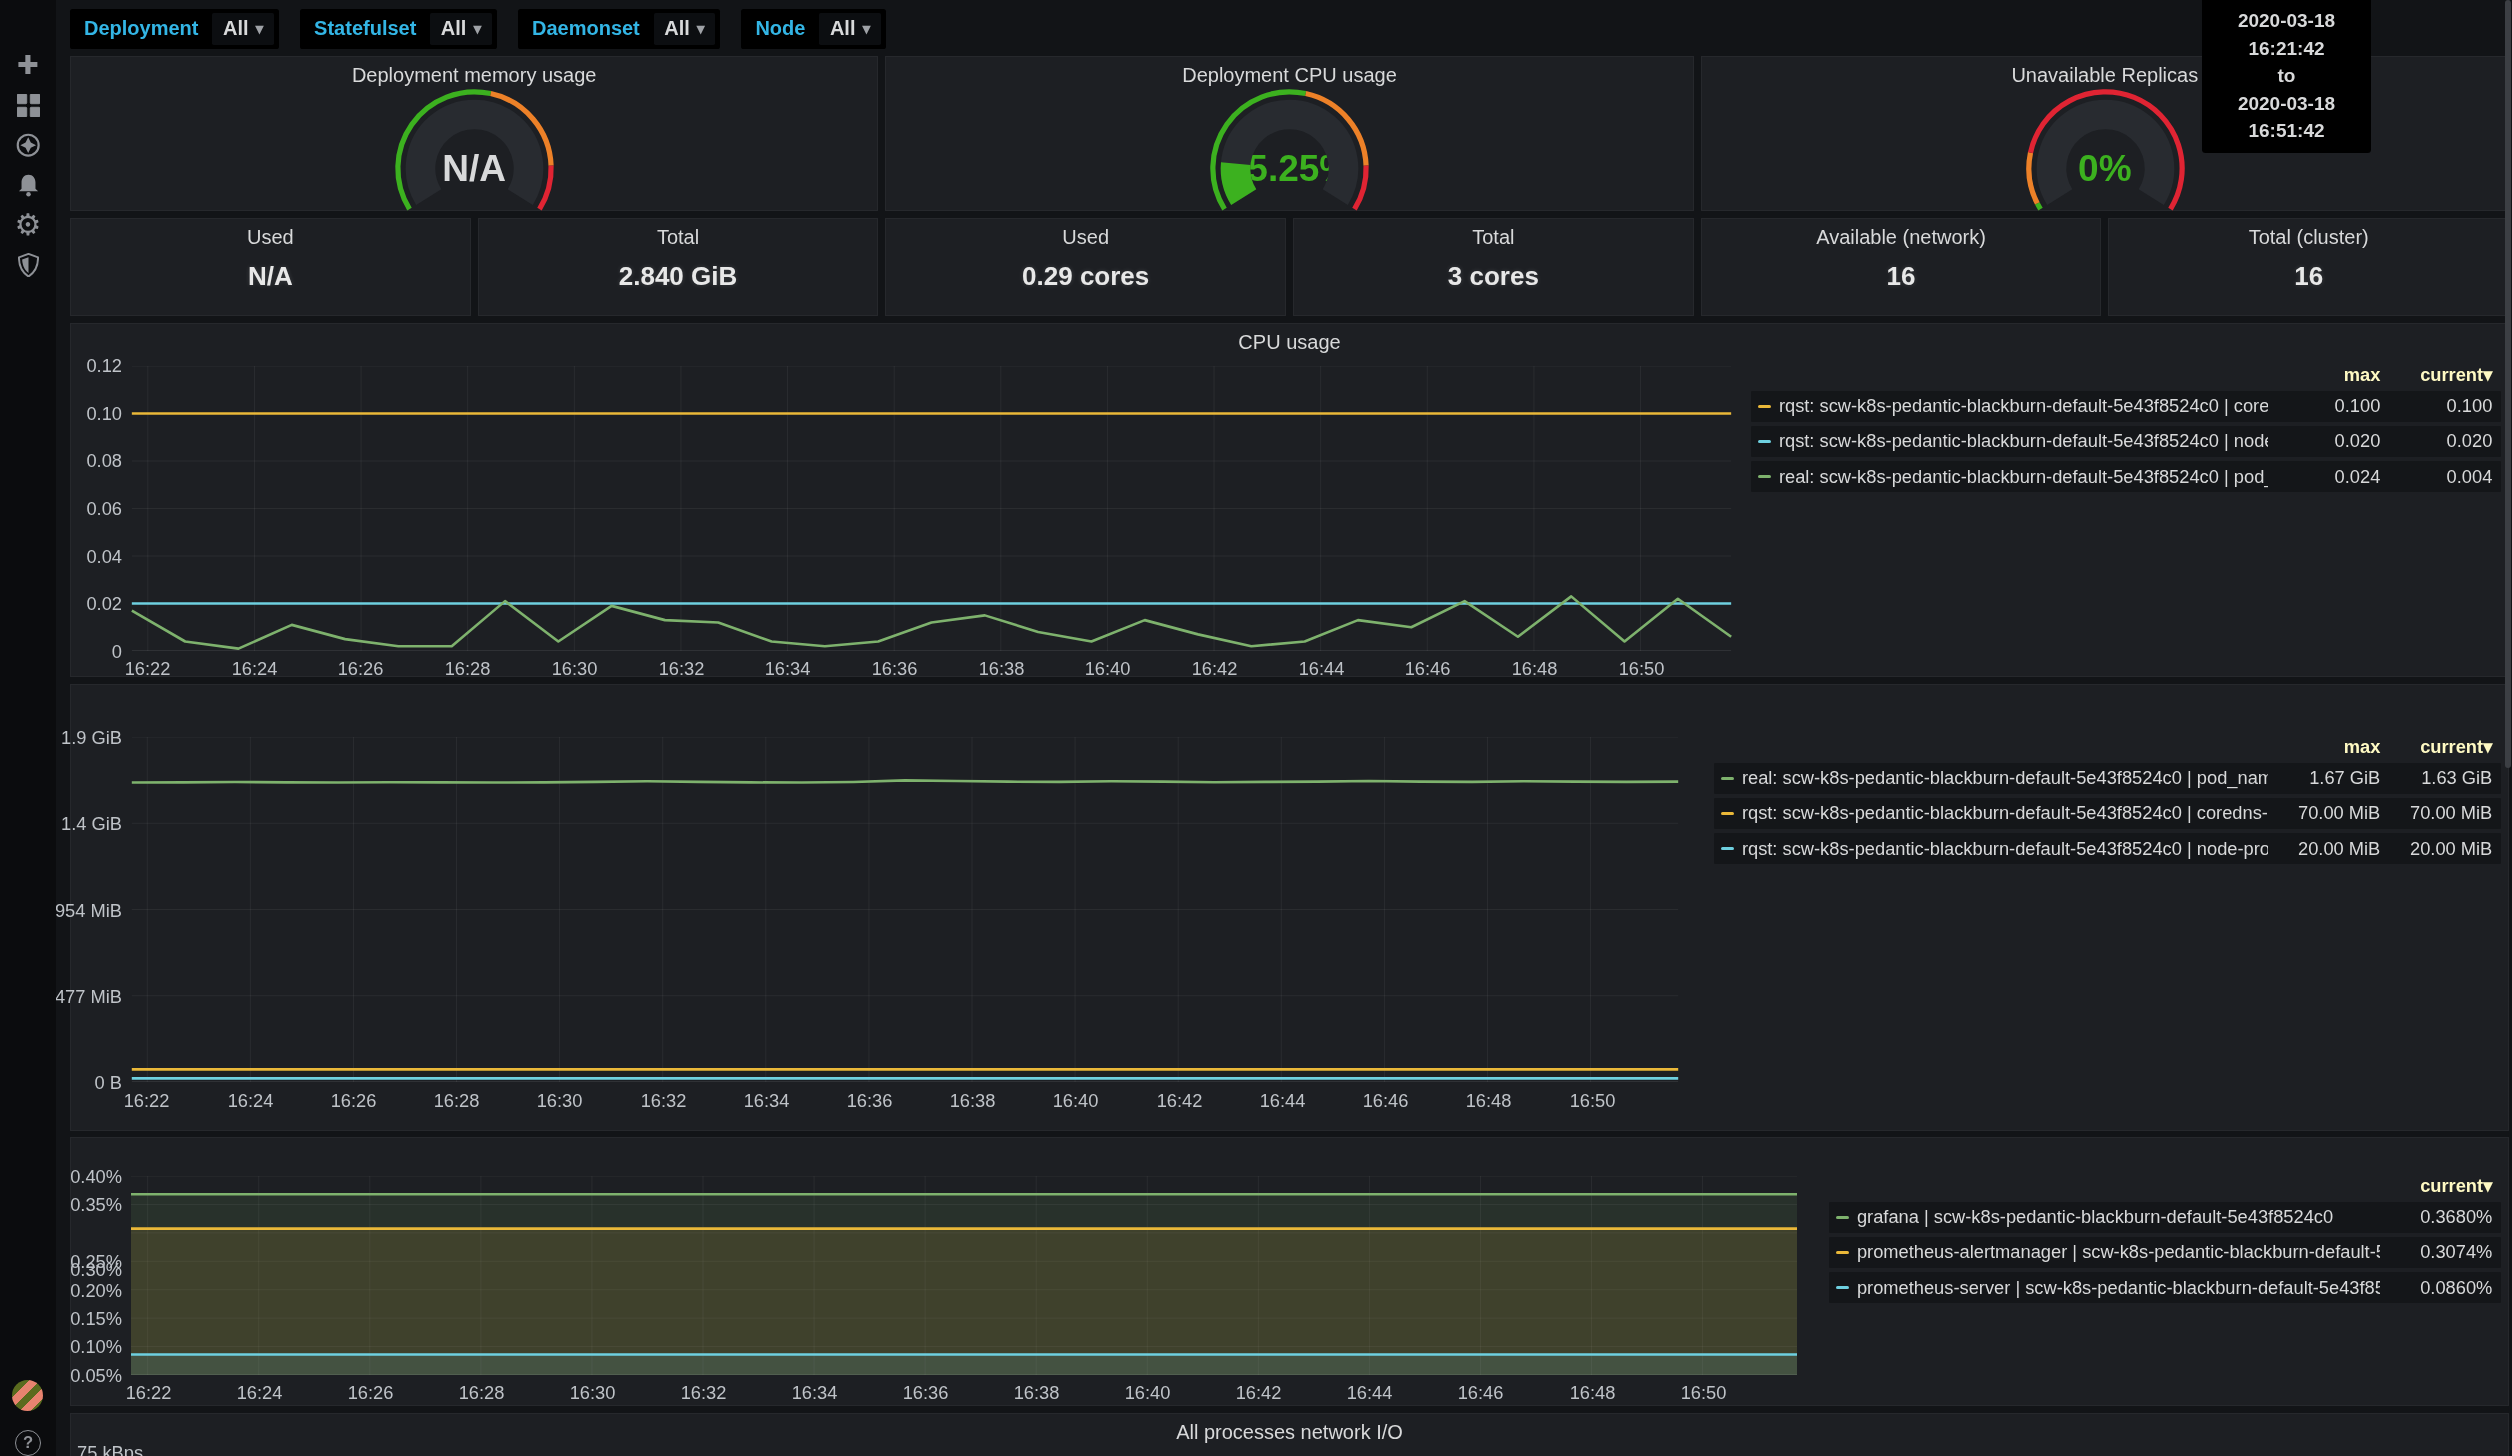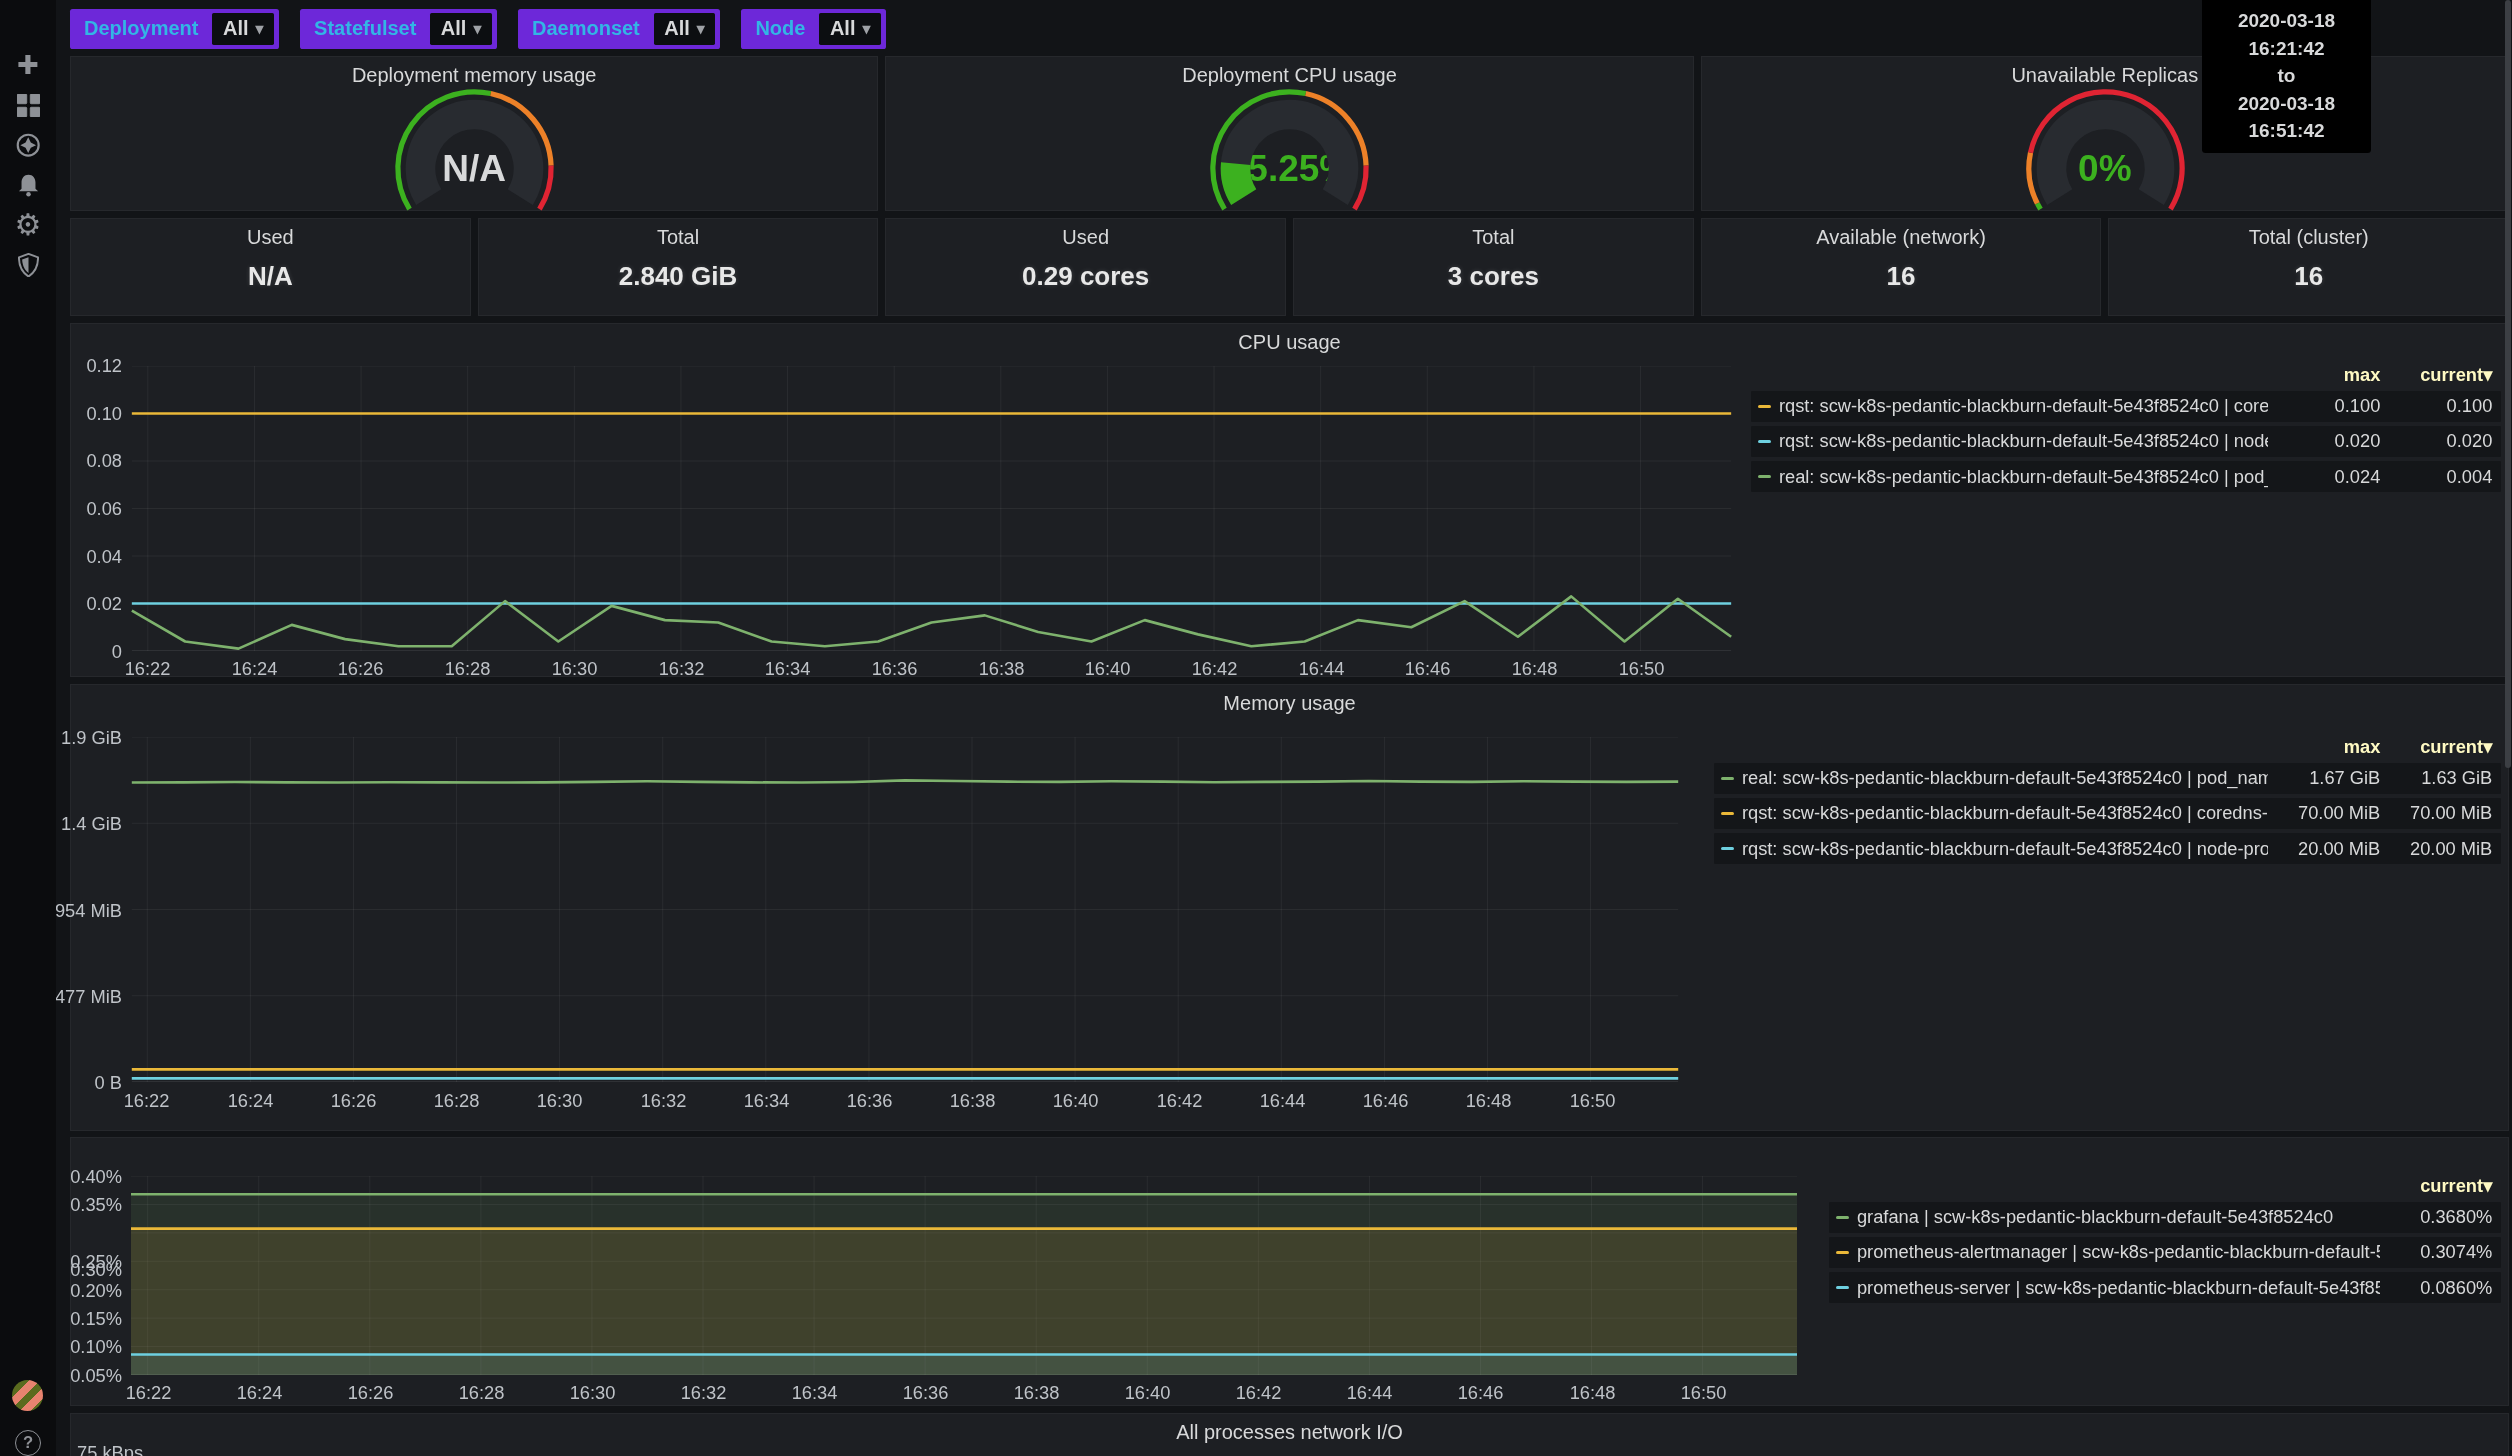--- a/index.html
+++ b/index.html
@@ -11,21 +11,21 @@
   #sidebar { position:absolute; left:0; top:0; width:56px; height:1457px; background:#0b0c0e; z-index:5; }
   .side-icon { position:absolute; left:0; width:56px; height:42px; display:flex; align-items:center; justify-content:center; color:#8e9196; cursor:pointer; }
   .side-icon svg { stroke:#8e9196; fill:#8e9196; }
   .glyph { font-size:26px; line-height:1; }
   #avatar { position:absolute; left:12.2px; top:1380px; width:31px; height:31px; border-radius:50%;
     background:linear-gradient(135deg,#5a6b1e 0 28%, #e8836f 28% 46%, #5a6b1e 46% 62%, #e8836f 62% 80%, #5a6b1e 80%); cursor:pointer; }
   .help-circle { width:26px; height:26px; border:1.7px solid #8e9196; border-radius:50%; display:flex; align-items:center; justify-content:center; font-size:16.6px; color:#8e9196; font-weight:bold; }
 
   
   #submenu { position:absolute; left:70px; top:8.7px; display:flex; gap:21px; }
-  .var-pill { display:flex; align-items:center; background:#6d28d9; border-radius:2.6px; padding:4.4px 5.2px 4.4px 0; cursor:pointer; }
+  .var-pill { display:flex; align-items:center; background:#000000; border-radius:2.6px; padding:4.4px 5.2px 4.4px 0; cursor:pointer; }
   .var-label { color:#33B5E5; font-size:20px; font-weight:600; padding:3.5px 14px; }
   .var-value { background:#0c0e11; border-radius:1.7px; color:#d8d9da; font-size:20px; font-weight:600; padding:4.4px 10.5px; display:flex; align-items:center; gap:7px; }
   .caret { color:#9fa2a7; font-size:15.7px; }
 
   
   #time-tooltip { position:absolute; left:2202px; top:0; width:169px; background:#000; border-radius:0 0 3.5px 3.5px; padding:7px 5.2px 8.7px 5.2px; text-align:center; color:#d8d9da; font-size:19px; font-weight:bold; line-height:1.45; z-index:9; }
 
   
   .panel { position:absolute; background:#1d1f23; border:0.9px solid #26282c; }
   .row-flex { position:absolute; left:70px; width:2439px; display:flex; gap:7px; }
@@ -269,21 +269,20 @@
         </div>
         <div class="legend-row">
           <div class="legend-name"><div class="swatch" style="background: rgb(126, 178, 109);"></div>real: scw-k8s-pedantic-blackburn-default-5e43f8524c0 | pod_name</div>
           <div class="legend-val">0.024</div>
           <div class="legend-val">0.004</div>
         </div>
       </div>
     </div>
 
   <div class="panel" id="chart-mem" style="left:70px; top:684px; width:2439px; height:447px;">
-    <div class="panel-title">Memory usage</div>
   <div class="plot-area" style="position: absolute; left: 60px; top: 52px; width: 1548px; height: 345px;"><svg width="1548" height="345" viewBox="0 0 1775 396">
           <line x1="0" y1="0" x2="1775" y2="0" stroke="rgba(255,255,255,0.07)" stroke-width="1"></line>
           <line x1="0" y1="99" x2="1775" y2="99" stroke="rgba(255,255,255,0.07)" stroke-width="1"></line>
           <line x1="0" y1="198" x2="1775" y2="198" stroke="rgba(255,255,255,0.07)" stroke-width="1"></line>
           <line x1="0" y1="297" x2="1775" y2="297" stroke="rgba(255,255,255,0.07)" stroke-width="1"></line>
           <line x1="0" y1="396" x2="1775" y2="396" stroke="rgba(255,255,255,0.07)" stroke-width="1"></line>
           <line x1="17.75000000000004" y1="0" x2="17.75000000000004" y2="396" stroke="rgba(255,255,255,0.07)" stroke-width="1"></line>
           <line x1="136.08333333333334" y1="0" x2="136.08333333333334" y2="396" stroke="rgba(255,255,255,0.07)" stroke-width="1"></line>
           <line x1="254.41666666666669" y1="0" x2="254.41666666666669" y2="396" stroke="rgba(255,255,255,0.07)" stroke-width="1"></line>
           <line x1="372.75" y1="0" x2="372.75" y2="396" stroke="rgba(255,255,255,0.07)" stroke-width="1"></line>

